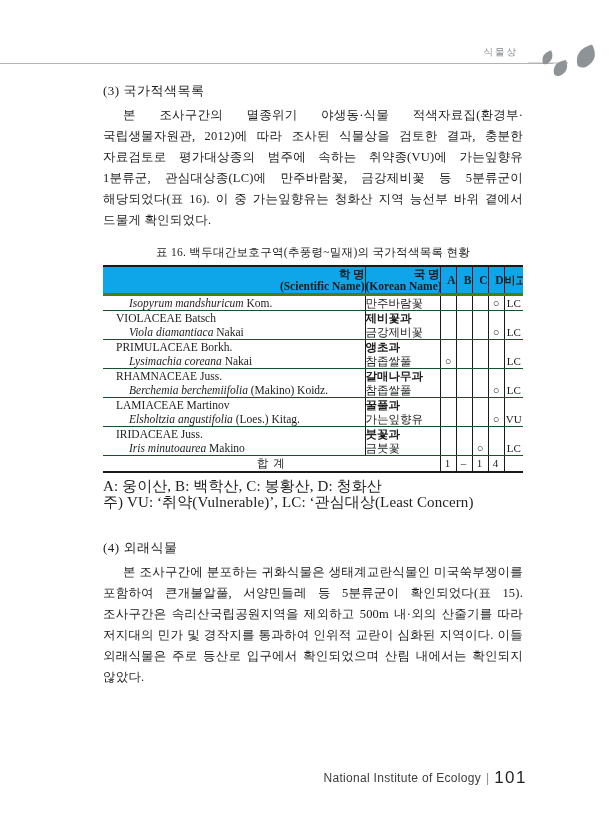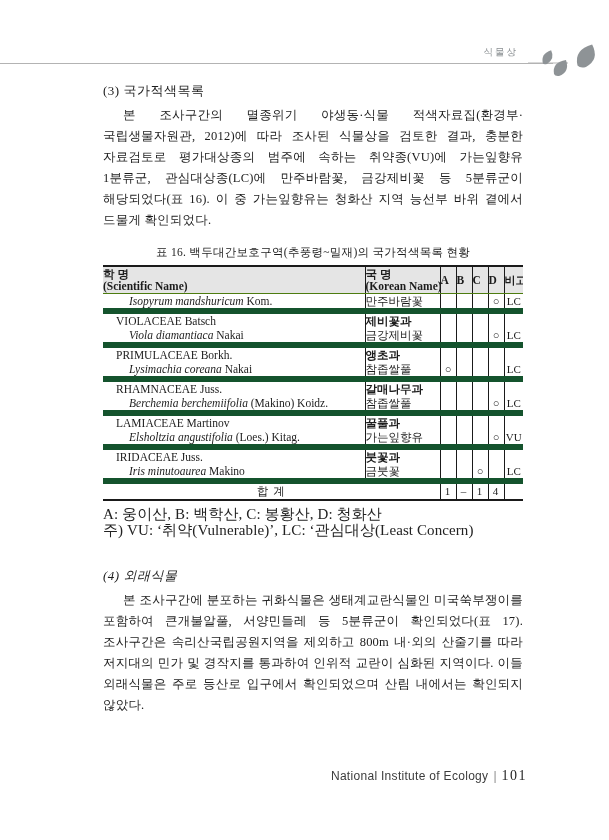--- a/index.html
+++ b/index.html
@@ -20,44 +20,44 @@
   
   .tbl-caption{font-size:11.5px;margin:14px 0 5px 0;letter-spacing:0.3px;text-align:center;}
   table.redlist{border-collapse:collapse;width:420px;table-layout:fixed;
     border-top:2px solid #1a1a1a;border-bottom:2px solid #1a1a1a;font-size:11.5px;}
   table.redlist col.c-sci{width:262px;}
   table.redlist col.c-kor{width:75px;}
   table.redlist col.c-mark{width:16px;}
   table.redlist col.c-rem{width:19px;}
   table.redlist th,table.redlist td{padding:0;margin:0;font-weight:normal;height:14px;
     line-height:13px;overflow:hidden;white-space:nowrap;}
-  table.redlist thead th{background:#e5e5e5;border-bottom:1px solid #4d7c0f;
-    text-align:left;font-weight:bold;height:26px;line-height:12px;}
+  table.redlist thead th{background:#0ea5e9;border-bottom:3px solid #4d7c0f;
+    text-align:right;font-weight:bold;height:26px;line-height:12px;}
   .sep{border-left:1px solid #1a1a1a;}
   .hd-sub{font-weight:bold;font-size:11.5px;}
   .hd-rem{white-space:normal;word-break:break-all;line-height:10px;font-size:11px;}
   td.sci{text-align:left;}
   td.sci.family{padding-left:13px;font-weight:normal;}
   td.sci.species{padding-left:26px;}
   td.kor{text-align:left;padding-left:10px;}
   td.kor.family{font-weight:bold;}
   td.mark,td.rem{text-align:center;font-size:11px;}
-  tr.species td{border-bottom:6px solid #14532d;}
+  tr.species td{border-bottom:1px solid #14532d;}
   tr.total td{height:15px;text-align:center;letter-spacing:1px;}
   .it{font-style:italic;}
   
   .tbl-notes{margin-top:6px;font-family:Liberation Serif, serif;
     font-size:15px;line-height:15.5px;color:#222;letter-spacing:0.1px;}
-  .sec4{margin-top:29px;font-style:italic;}
+  .sec4{margin-top:29px;}
   
   .footer{position:absolute;top:768px;right:82px;display:flex;align-items:center;
     font-family:"Liberation Sans","DejaVu Sans",sans-serif;}
   .footer .pub{font-size:12px;color:#3c3c3c;letter-spacing:0.3px;}
   .footer .bar{font-size:12px;color:#8e8e8e;margin:0 5px;font-weight:300;}
-  .footer .pno{font-size:14px;color:#1f1f1f;letter-spacing:1.5px;font-family:Liberation Serif, serif;}
+  .footer .pno{font-size:17px;color:#1f1f1f;letter-spacing:1.5px;}
 </style>
 </head>
 <body>
 
 <div class="hdr-rule"></div>
 <div class="hdr-label">식물상</div>
 <svg class="leaves" width="78" height="50" viewBox="0 0 78 50">
   <line x1="0" y1="21" x2="40" y2="21" stroke="#b3b3b3" stroke-width="1"></line>
   <g fill="#8e9396">
     <path d="M14,21 Q13,11 24,9 Q27,18 18,22 Q15,22.5 14,21 Z" transform="rotate(-8 18 15)"></path>
@@ -212,21 +212,21 @@
       </tr>
     </tfoot>
   </table>
 
   <div class="tbl-notes">
     <div>A: 웅이산, B: 백학산, C: 봉황산, D: 청화산</div>
     <div>주) VU: ‘취약(Vulnerable)’, LC: ‘관심대상(Least Concern)</div>
   </div>
 
   <h3 class="sec-heading sec4">(4) 외래식물</h3>
-  <p class="body-par">본 조사구간에 분포하는 귀화식물은 생태계교란식물인 미국쑥부쟁이를 포함하여 큰개불알풀, 서양민들레 등 5분류군이 확인되었다(표 17). 조사구간은 속리산국립공원지역을 제외하고 800m 내·외의 산줄기를 따라 저지대의 민가 및 경작지를 통과하여 인위적 교란이 심화된 지역이다. 이들 외래식물은 주로 등산로 입구에서 확인되었으며 산림 내에서는 확인되지 않았다.</p>
+  <p class="body-par">본 조사구간에 분포하는 귀화식물은 생태계교란식물인 미국쑥부쟁이를 포함하여 큰개불알풀, 서양민들레 등 5분류군이 확인되었다(표 15). 조사구간은 속리산국립공원지역을 제외하고 500m 내·외의 산줄기를 따라 저지대의 민가 및 경작지를 통과하여 인위적 교란이 심화된 지역이다. 이들 외래식물은 주로 등산로 입구에서 확인되었으며 산림 내에서는 확인되지 않았다.</p>
 
 </div>
 
 <div class="footer">
   <span class="pub">National Institute of Ecology</span>
   <span class="bar">|</span>
   <span class="pno">101</span>
 </div>
 
 </body></html>

